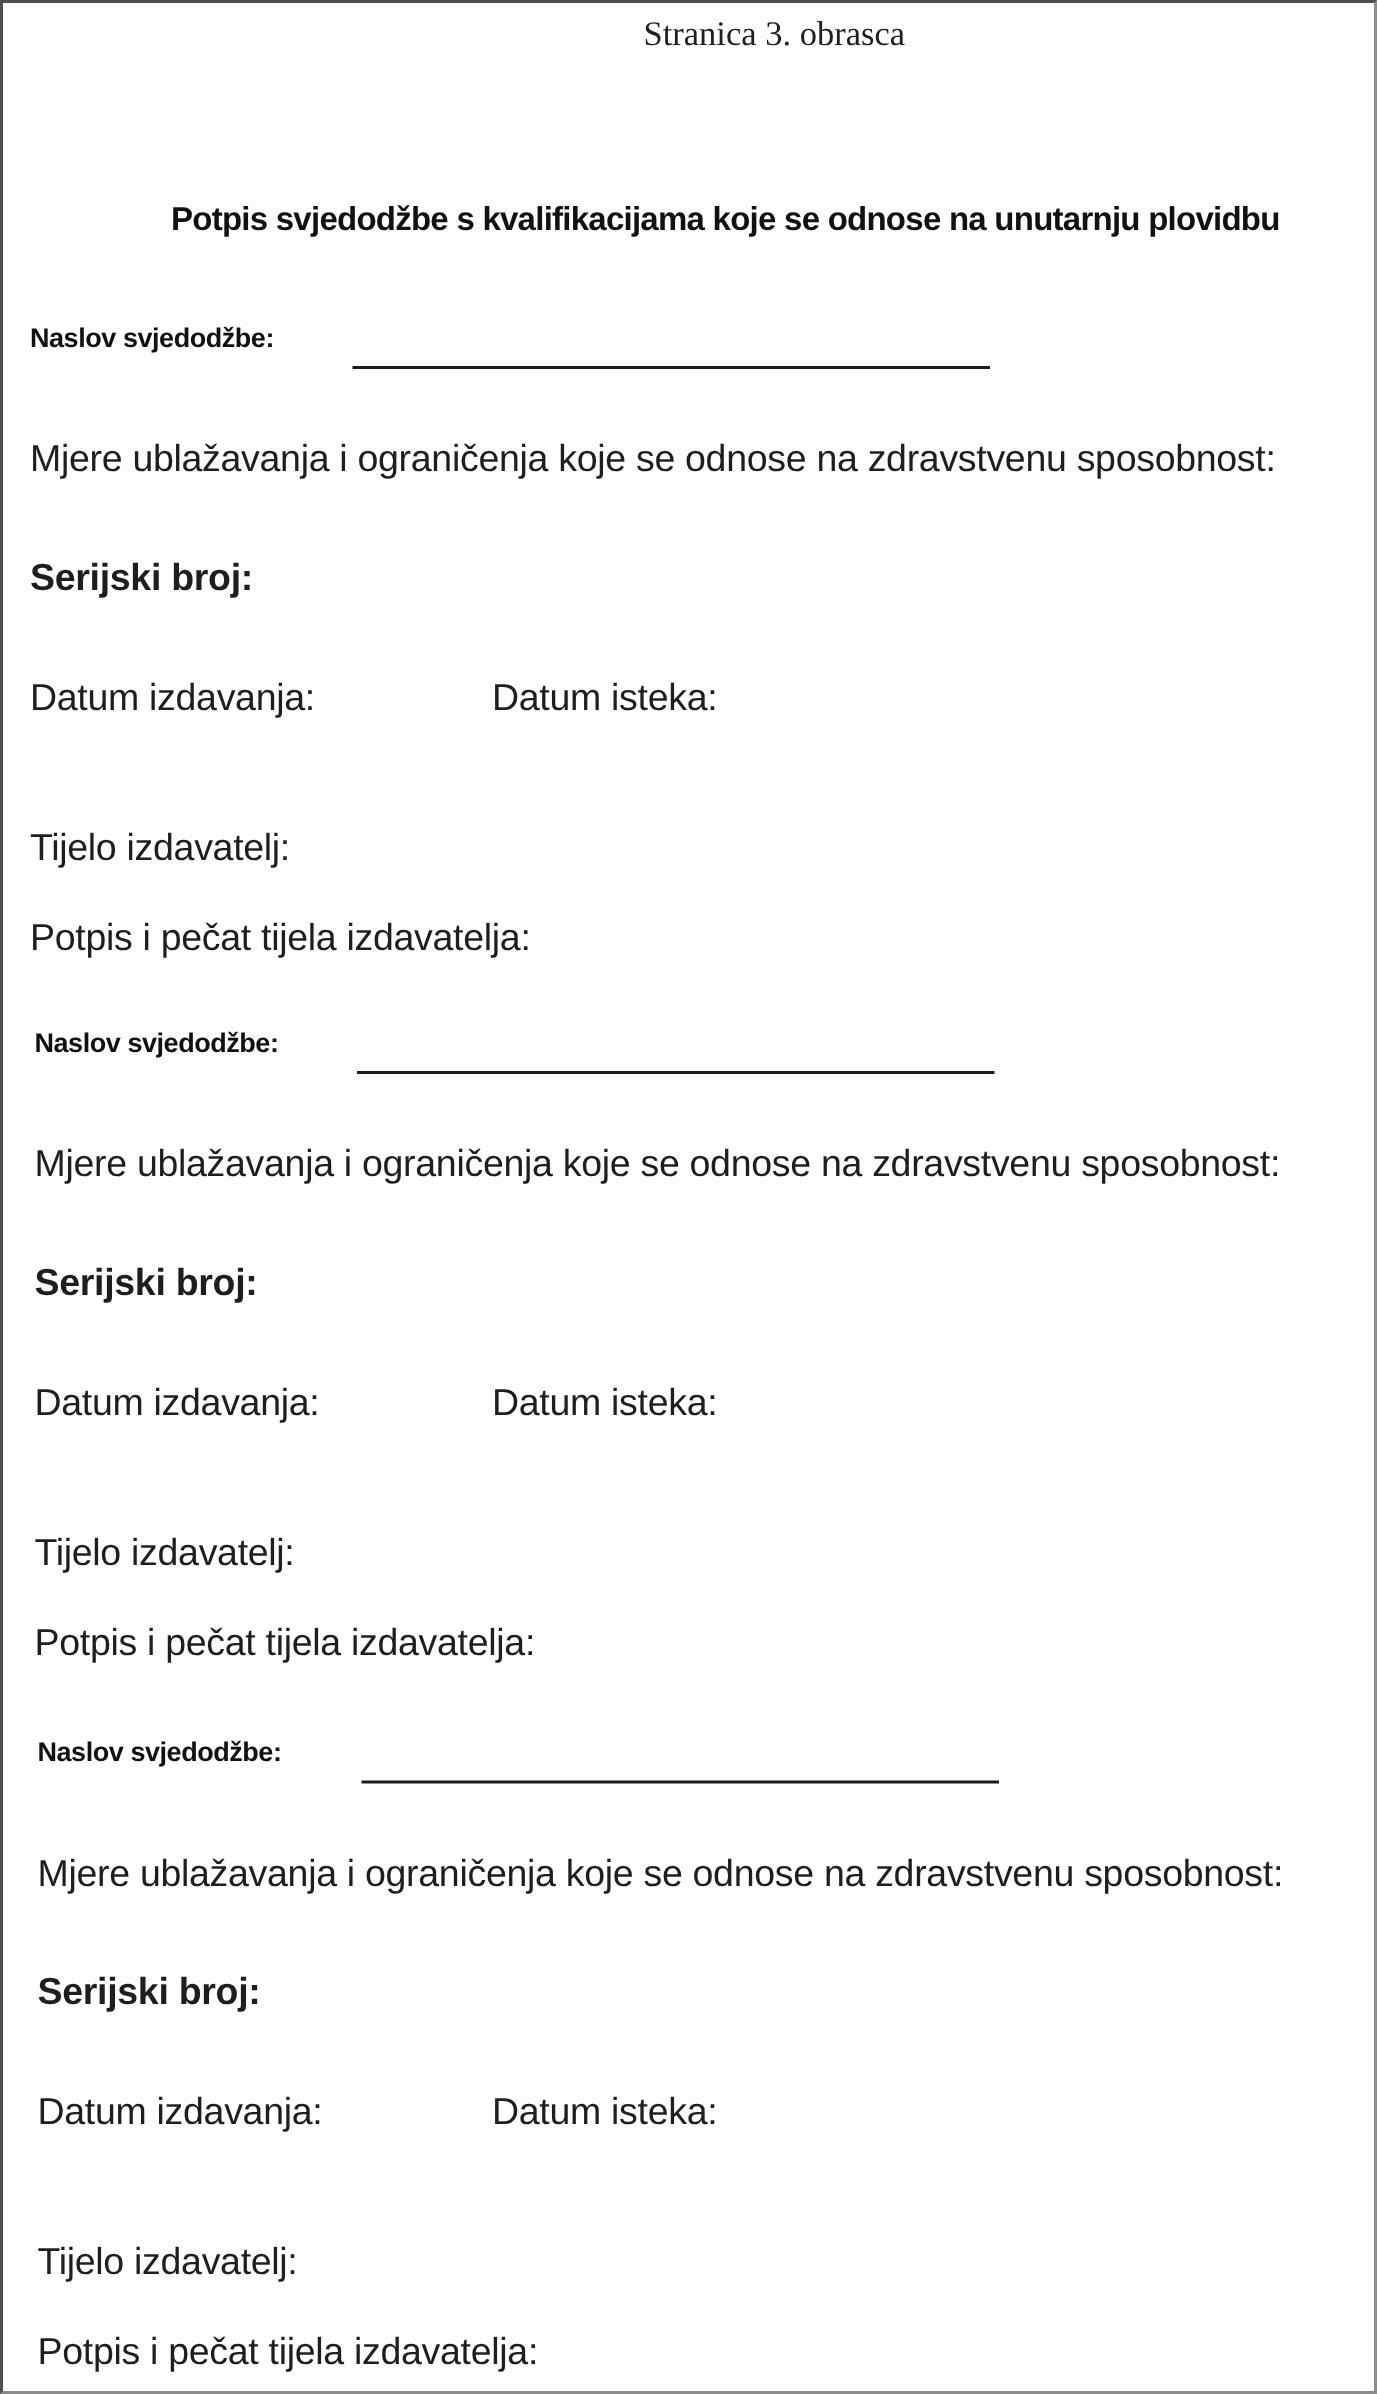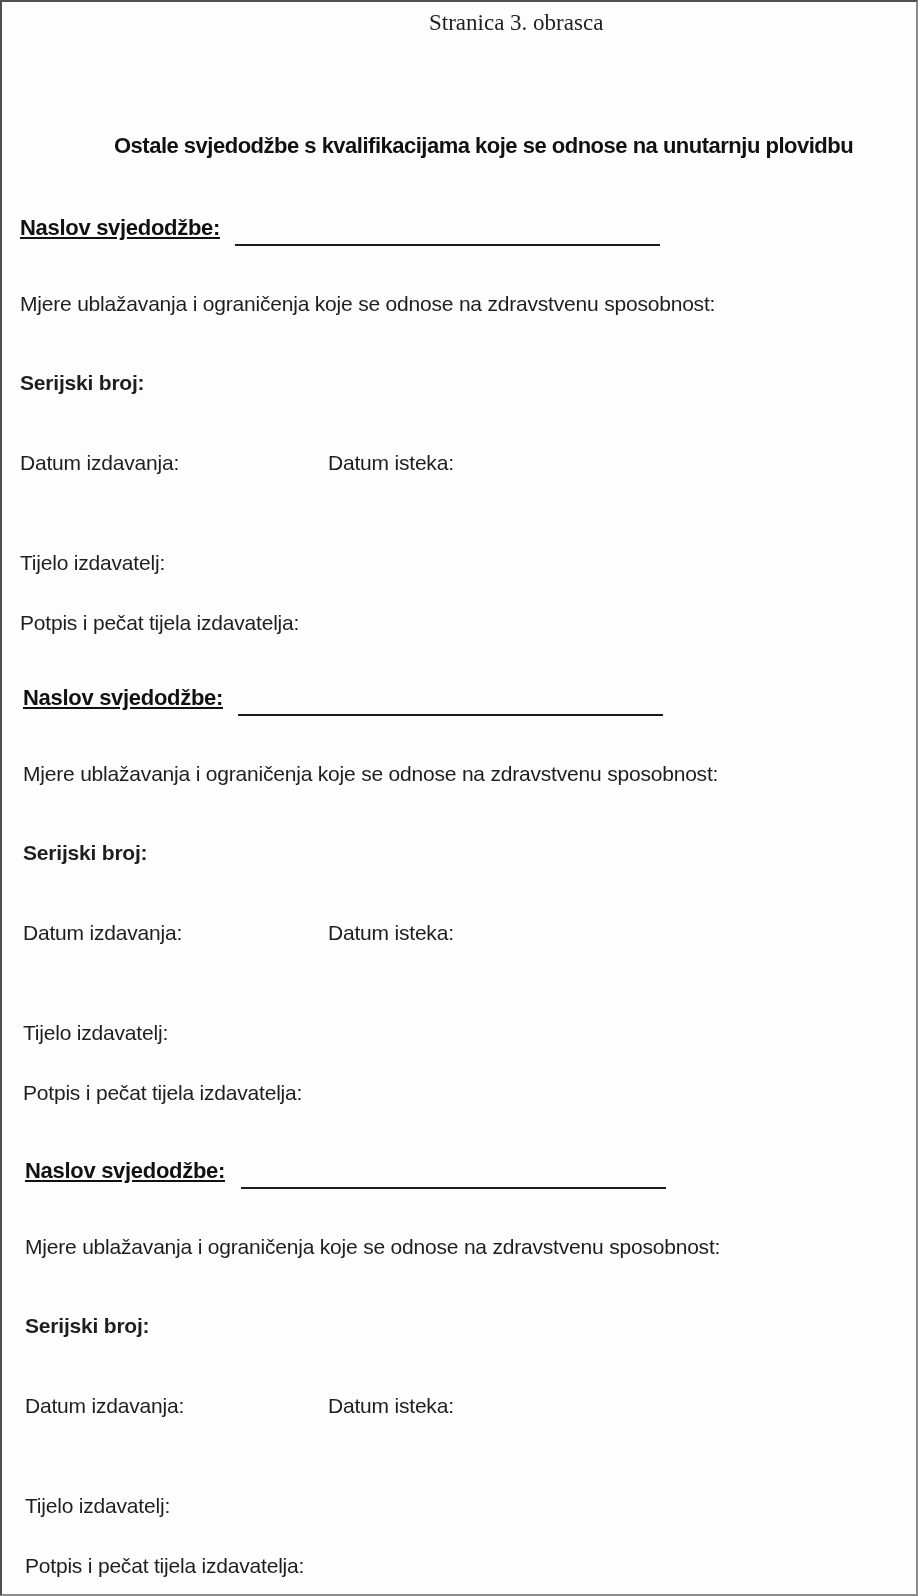--- a/index.html
+++ b/index.html
@@ -53,59 +53,58 @@
     left:0;
     width:918px;
     height:440px;
   }
   #sec1{ top:213px; --lx:18px; }
   #sec2{ top:683px; --lx:21px; }
   #sec3{ top:1156px; --lx:23px; }
   .row{
     position:absolute;
     left:var(--lx);
-    font-size:21px;
+    font-size:25px;
     letter-spacing:-0.2px;
     line-height:1.15;
     white-space:nowrap;
     color:var(--text);
   }
   .r0{ top:0; }
   .r1{ top:77px; }
   .r2{ top:156px;font-weight:bold; }
   .r3{ top:236px;text-align:center; }
   .r4{ top:336px; }
   .r5{ top:396px; }
   .row.bold{
-    font-size:22px;
+    font-size:18px;
     font-weight:bold;
     letter-spacing:-0.3px;
     color:var(--bold-text);
-    text-decoration:underline;
   }
   .row.isteka{ left:326px; }
   .uline{
     position:absolute;
     top:29px;
     left:233px;
     width:425px;
     height:0;
     border-bottom:2px solid var(--line);
   }
   #sec2 .uline{ left:236px; }
   #sec3 .uline{ left:239px; }
 </style>
 </head>
 <body>
 
 <div class="page">
 
   <div class="page-header">Stranica 3. obrasca</div>
 
-  <div class="form-title">Ostale svjedodžbe s kvalifikacijama koje se odnose na unutarnju plovidbu</div>
+  <div class="form-title">Potpis svjedodžbe s kvalifikacijama koje se odnose na unutarnju plovidbu</div>
 
   <div class="sec" id="sec1">
     <div class="row bold r0">Naslov svjedodžbe:</div>
     <div class="uline"></div>
     <div class="row r1">Mjere ublažavanja i ograničenja koje se odnose na zdravstvenu sposobnost:</div>
     <div class="row r2">Serijski broj:</div>
     <div class="row r3">Datum izdavanja:</div>
     <div class="row r3 isteka">Datum isteka:</div>
     <div class="row r4">Tijelo izdavatelj:</div>
     <div class="row r5">Potpis i pečat tijela izdavatelja:</div>

